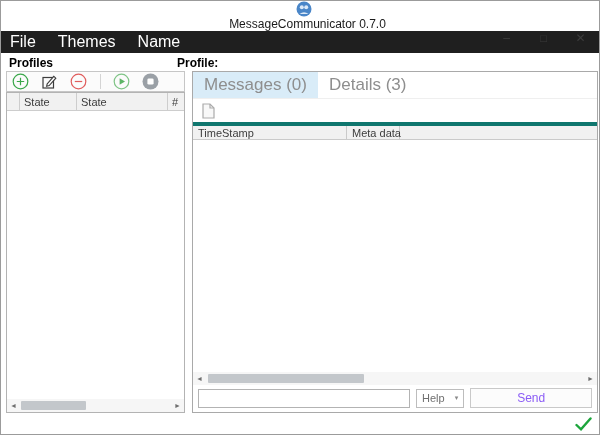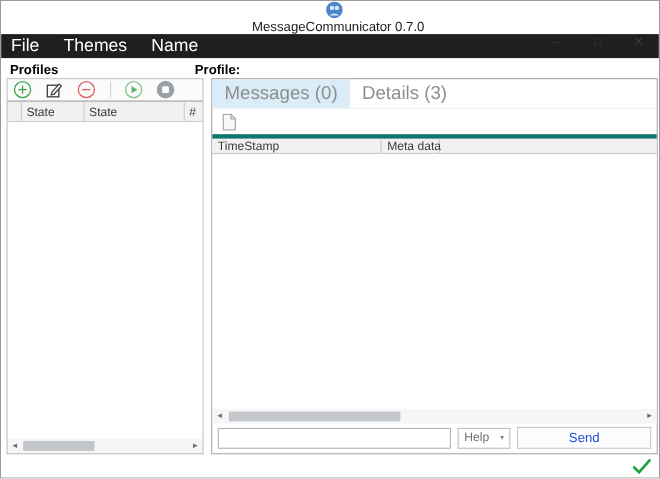--- a/index.html
+++ b/index.html
@@ -58,21 +58,21 @@
                border-bottom: 1px solid #cacaca; font-size: 11px; color: #3c3c3c; flex: 0 0 auto; }
   .rt-header .cell { border-right: 1px solid #cacaca; display: flex; align-items: center; padding-left: 5px; white-space: nowrap; }
   .rc0 { width: 154px; } .rc1 { width: 53px; } .rc2 { flex: 1; border-right: none !important; }
   
   .composer { height: 27px; display: flex; align-items: center; padding: 3px 5px 4px 5px; gap: 6px; flex: 0 0 auto; }
   .msg-input { width: 216px; height: 19px; border: 1px solid #b3b3b3; font-size: 11px; padding: 0 4px;
                font-family: "Liberation Sans", sans-serif; outline: none; }
   .format-select { width: 49px; height: 19px; border: 1px solid #bdbdbd; display: flex; align-items: center;
                    justify-content: space-between; padding: 0 5px; font-size: 11px; color: #6f6f6f; background: #fff; }
   .select-arrow { font-size: 7px; color: #8a8a8a; }
-  .send-btn { width: 124px; height: 20px; border: 1px solid #c9c9c9; background: #fcfcfc; color: #1d4ed8;
+  .send-btn { width: 124px; height: 20px; border: 1px solid #c9c9c9; background: #fcfcfc; color: #8b5cf6;
               font-size: 12px; display: flex; align-items: center; justify-content: center;
               font-family: "Liberation Sans", sans-serif; }
   .status-check { position: absolute; right: 7px; top: 364px; width: 17px; height: 14px; }
 </style>
 </head>
 <body>
 
 <div class="window">
 
   <div class="titlebar">

